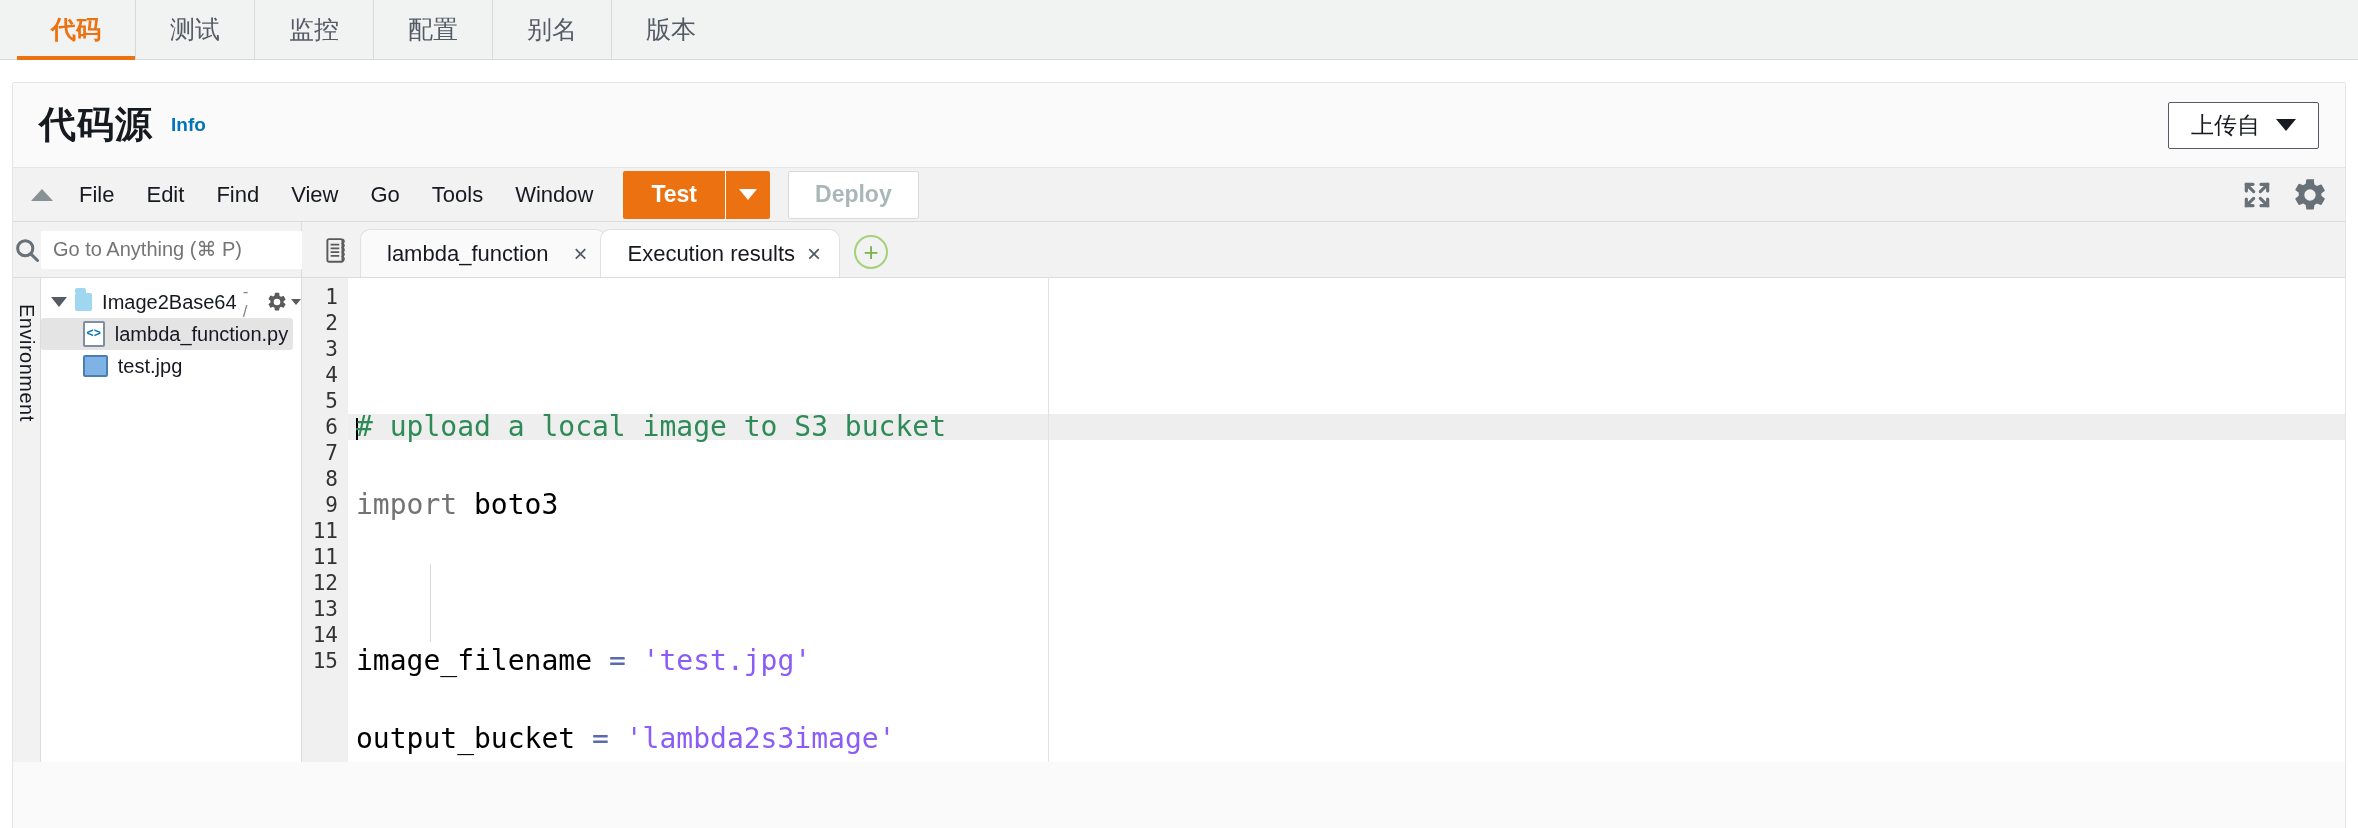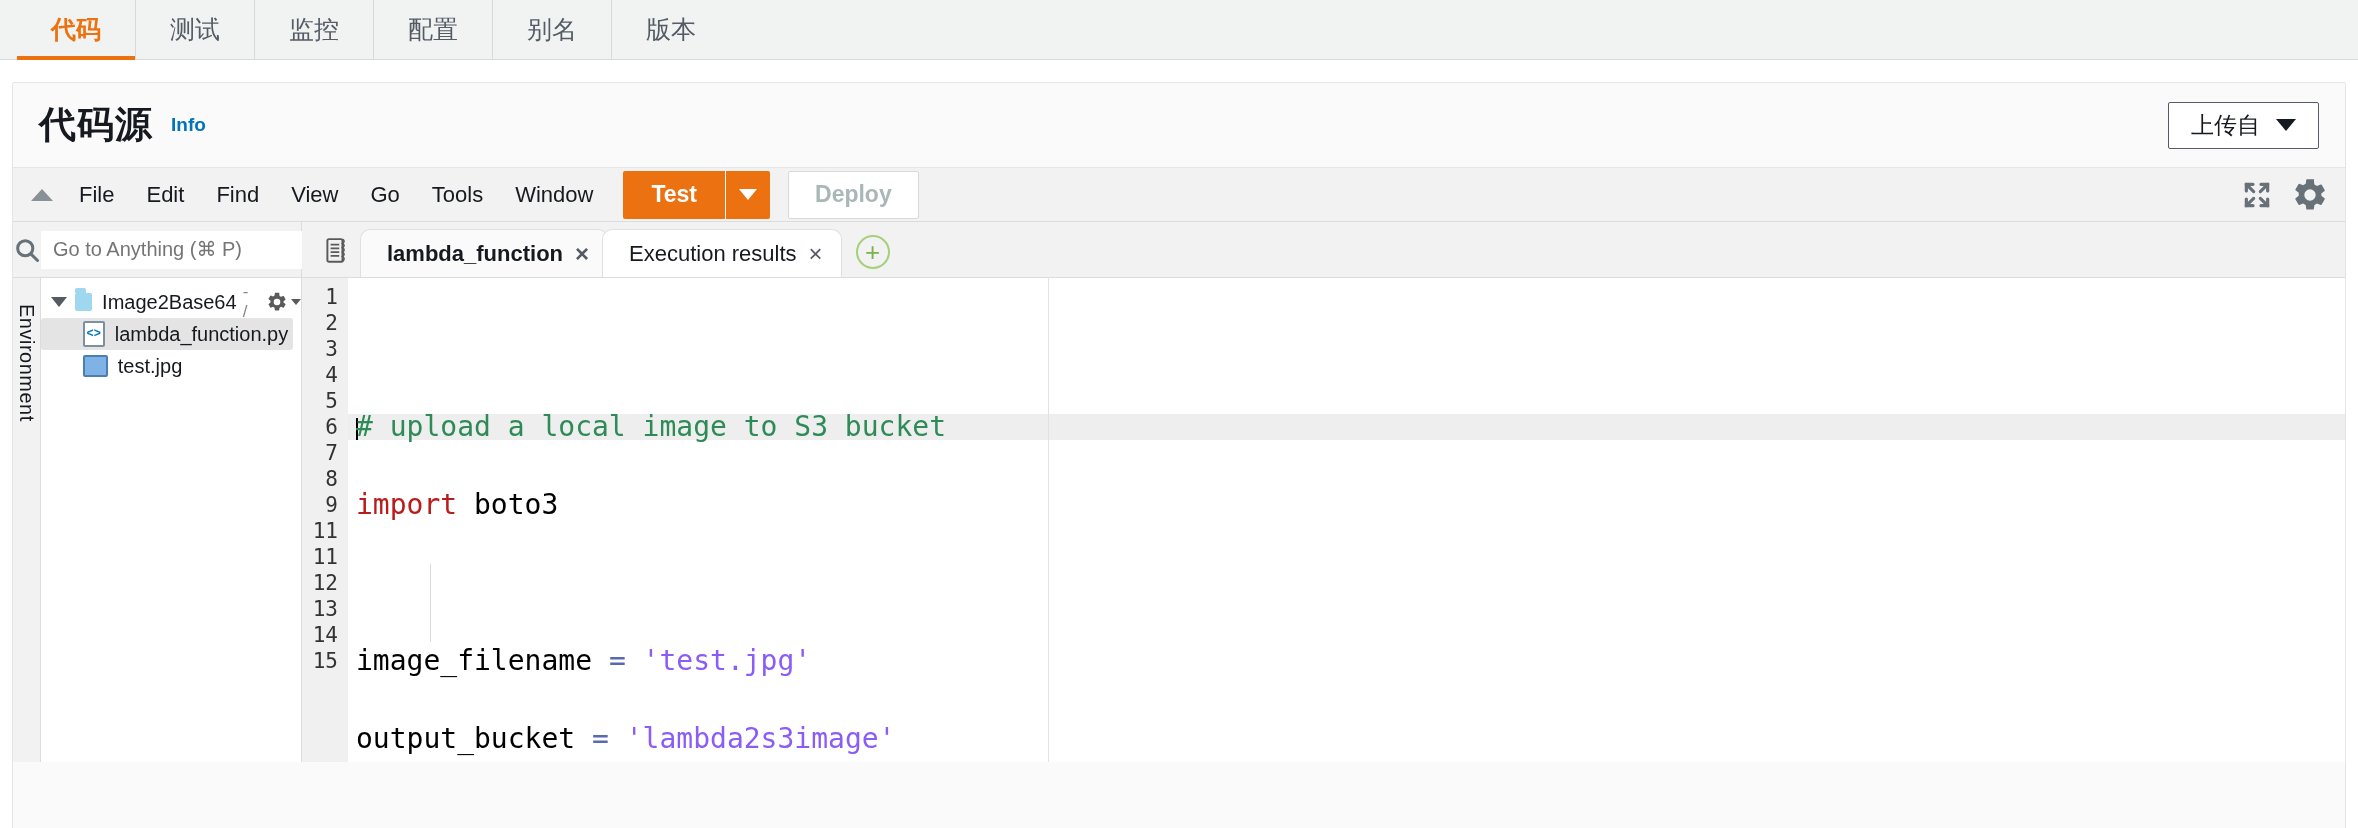--- a/index.html
+++ b/index.html
@@ -276,21 +276,21 @@
     font-size: 22px;
     color: #16191f;
     background: #fafafa;
     border-radius: 10px 10px 0 0;
     cursor: pointer;
     position: relative;
     border: 1px solid #e0e0e0;
     border-bottom: none;
     margin-right: -6px;
   }
-  .etab.active { background: #fafafa; font-weight: bold; }
+  .etab.active { background: #fafafa; font-weight: normal; gap: 13px; }
   .etab.inactive { background: #ffffff; }
   .etab .x { margin-left: 12px; color: #545b64; font-size: 24px; cursor: pointer; }
   .add-tab {
     width: 34px; height: 34px;
     border: 2px solid #a4d17a;
     border-radius: 50%;
     color: #7bb34a;
     display: flex; align-items: center; justify-content: center;
     font-size: 26px; line-height: 1;
     margin-left: 20px; margin-bottom: 8px;
@@ -316,21 +316,21 @@
     font-family: "DejaVu Sans Mono", monospace;
     font-size: 28px;
     line-height: 26px;
     color: #000000;
     white-space: pre;
     position: relative;
   }
   .code .ln { height: 26px; }
   .code .ln.cur { background: #eeeeee; margin-left: -8px; padding-left: 8px; }
   .cmt { color: #2e8b57; }
-  .kw  { color: #b91c1c; }
+  .kw  { color: #737373; }
   .str { color: #8b5cf6; }
   .op  { color: #5a6ab0; }
   .caret-bar {
     display: inline-block;
     width: 0; border-left: 2px solid #000;
     height: 22px; vertical-align: -4px;
     margin-right: -2px;
   }
   .vline {
     position: absolute;

